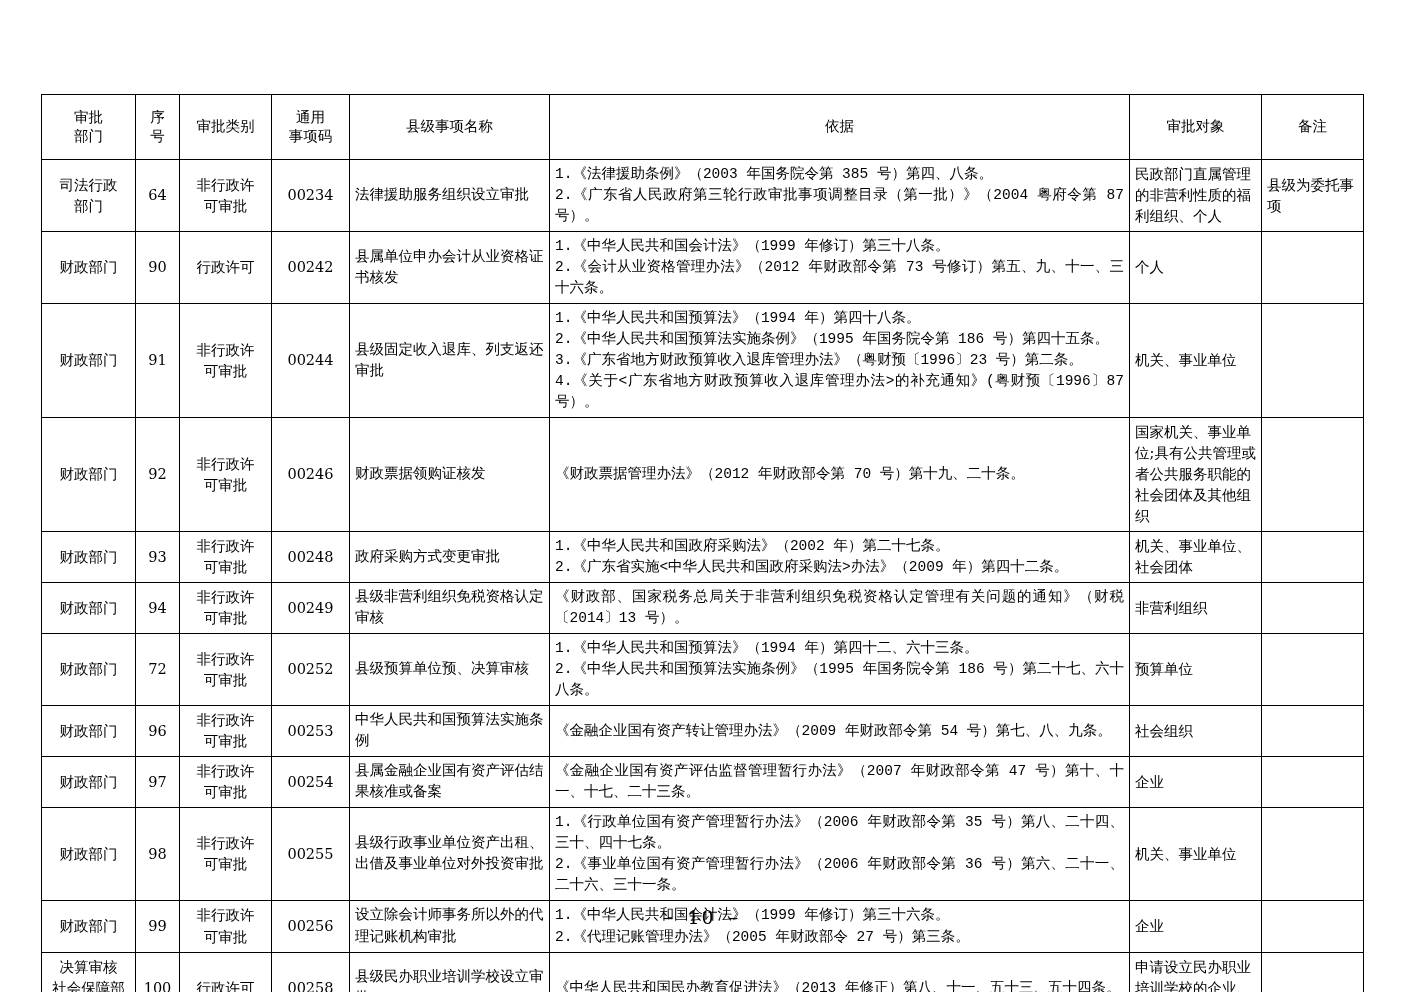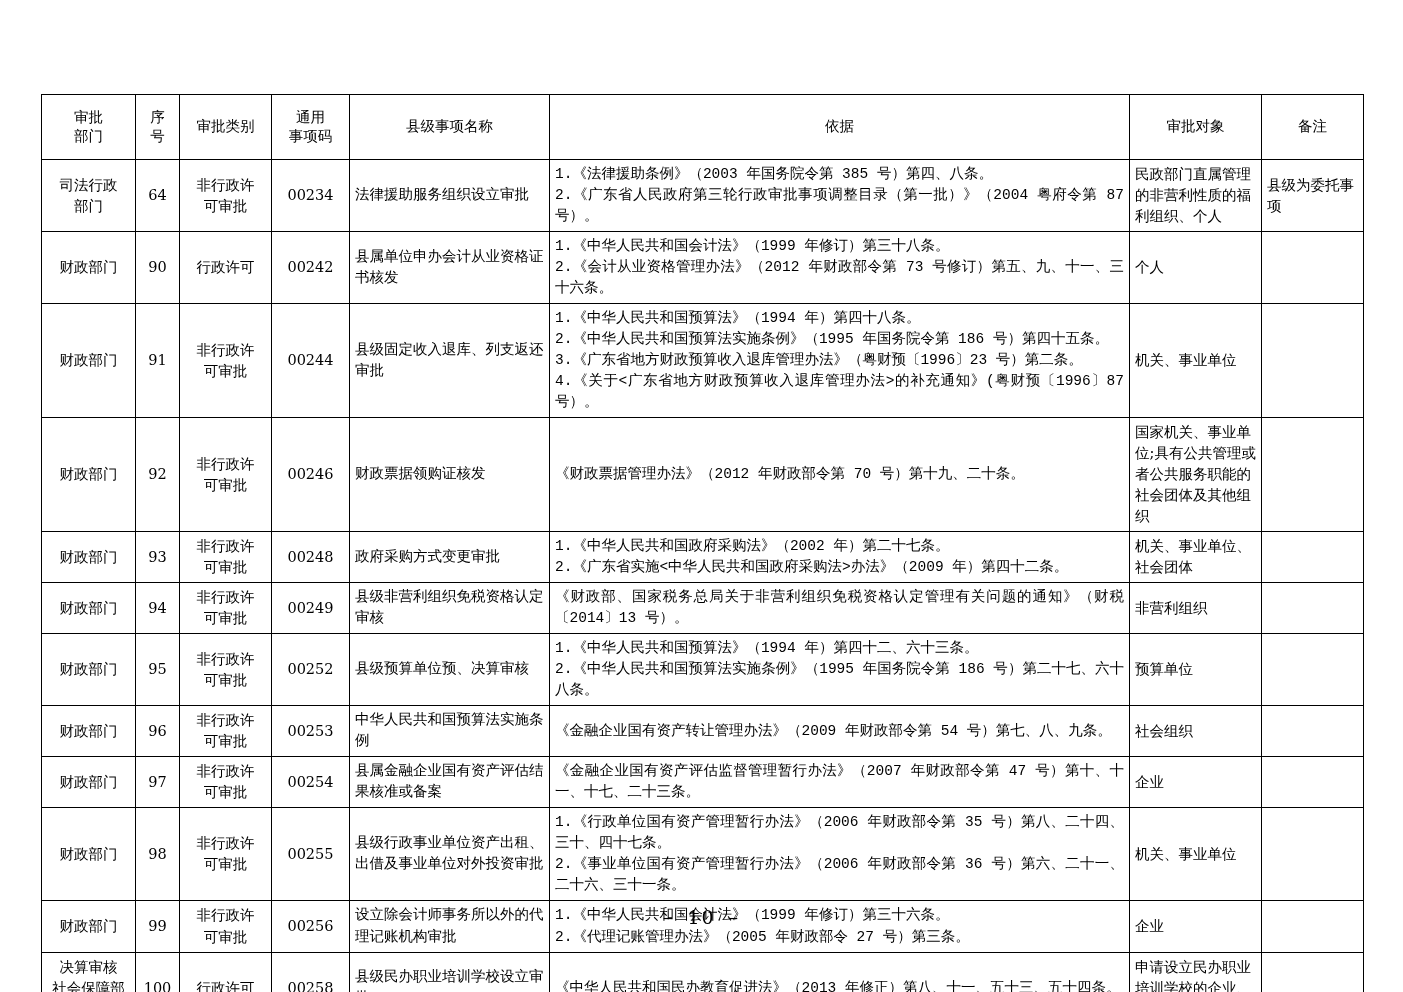--- a/index.html
+++ b/index.html
@@ -231,21 +231,21 @@
           <td class="basis">
             <span class="basis-line">《财政部、国家税务总局关于非营利组织免税资格认定管理有关问题的通知》（财税〔2014〕13 号）。</span>
           </td>
           <td class="object">非营利组织</td>
           <td class="remark"></td>
         </tr>
         <tr>
           <td class="dept">
             <span class="two-line">财政部门</span>
           </td>
-          <td class="seq">95</td>
+          <td class="seq">72</td>
           <td class="type">
             <span class="two-line">非行政许</span>
             <span class="two-line">可审批</span>
           </td>
           <td class="code">00252</td>
           <td class="name">县级预算单位预、决算审核</td>
           <td class="basis">
             <span class="basis-line">1.《中华人民共和国预算法》（1994 年）第四十二、六十三条。</span>
             <span class="basis-line">2.《中华人民共和国预算法实施条例》（1995 年国务院令第 186 号）第二十七、六十八条。</span>
           </td>

